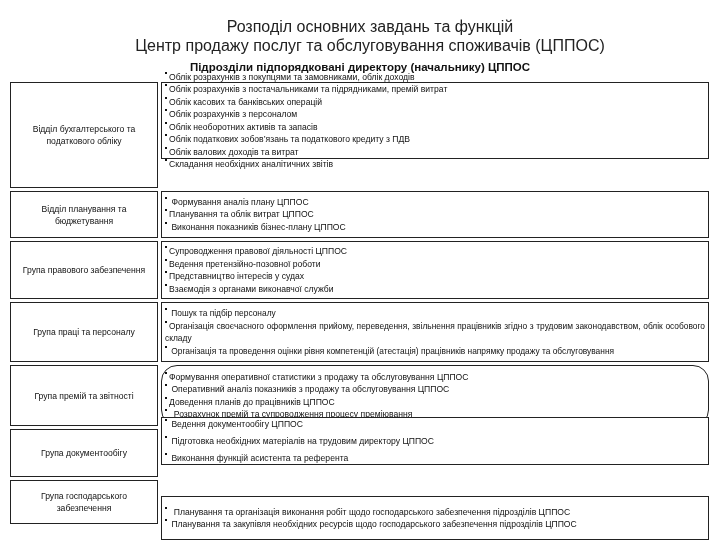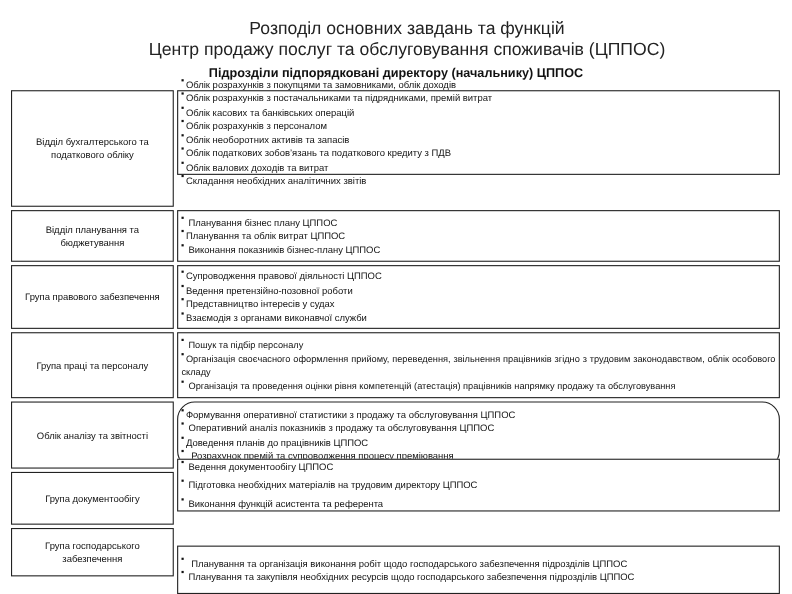--- a/index.html
+++ b/index.html
@@ -39,21 +39,21 @@
   <div class="item"><span class="bullet"></span><span>Облік необоротних активів та запасів</span></div>
   <div class="item"><span class="bullet"></span><span>Облік податкових зобов’язань та податкового кредиту з ПДВ</span></div>
   <div class="item"><span class="bullet"></span><span>Облік валових доходів та витрат</span></div>
   <div class="item"><span class="bullet"></span><span>Складання необхідних аналітичних звітів</span></div>
 </div>
 
 <div class="box left" style="top:191px;height:47px;">
   <span>Відділ планування та бюджетування</span>
 </div>
 <div class="box right" style="top:191px;height:47px;">
-  <div class="item"><span class="bullet"></span> <span>Планування бізнес плану ЦППОС</span></div>
+  <div class="item"><span class="bullet"></span> <span>Формування аналіз плану ЦППОС</span></div>
   <div class="item"><span class="bullet"></span><span>Планування та облік витрат ЦППОС</span></div>
   <div class="item"><span class="bullet"></span> <span>Виконання показників бізнес-плану ЦППОС</span></div>
 </div>
 
 <div class="box left" style="top:241px;height:58px;">
   <span>Група правового забезпечення</span>
 </div>
 <div class="box right" style="top:241px;height:58px;">
   <div class="item"><span class="bullet"></span><span>Супроводження правової діяльності ЦППОС</span></div>
   <div class="item"><span class="bullet"></span><span>Ведення претензійно-позовної роботи</span></div>
@@ -64,21 +64,21 @@
 <div class="box left" style="top:302px;height:60px;">
   <span>Група праці та персоналу</span>
 </div>
 <div class="box right" style="top:302px;height:60px;font-size:8.4px;">
   <div class="item"><span class="bullet"></span> <span>Пошук та підбір персоналу</span></div>
   <div class="item wrap"><span class="bullet"></span><span>Організація своєчасного оформлення прийому, переведення, звільнення працівників згідно з трудовим законодавством, облік особового складу</span></div>
   <div class="item"><span class="bullet"></span> <span>Організація та проведення оцінки рівня компетенцій (атестація) працівників напрямку продажу та обслуговування</span></div>
 </div>
 
 <div class="box left" style="top:365px;height:61px;">
-  <span>Облік аналізу та звітності</span>
+  <span>Група премій та звітності</span>
 </div>
 <div class="box right" style="top:365px;height:61px;border-radius:16px;">
   <div class="item"><span class="bullet"></span><span>Формування оперативної статистики з продажу та обслуговування ЦППОС</span></div>
   <div class="item"><span class="bullet"></span> <span>Оперативний аналіз показників з продажу та обслуговування ЦППОС</span></div>
   <div class="item"><span class="bullet"></span><span>Доведення планів до працівників ЦППОС</span></div>
   <div class="item"><span class="bullet"></span>&nbsp; <span>Розрахунок премій та супроводження процесу преміювання</span></div>
 </div>
 
 <div class="box left" style="top:429px;height:48px;">
   <span>Група документообігу</span>

